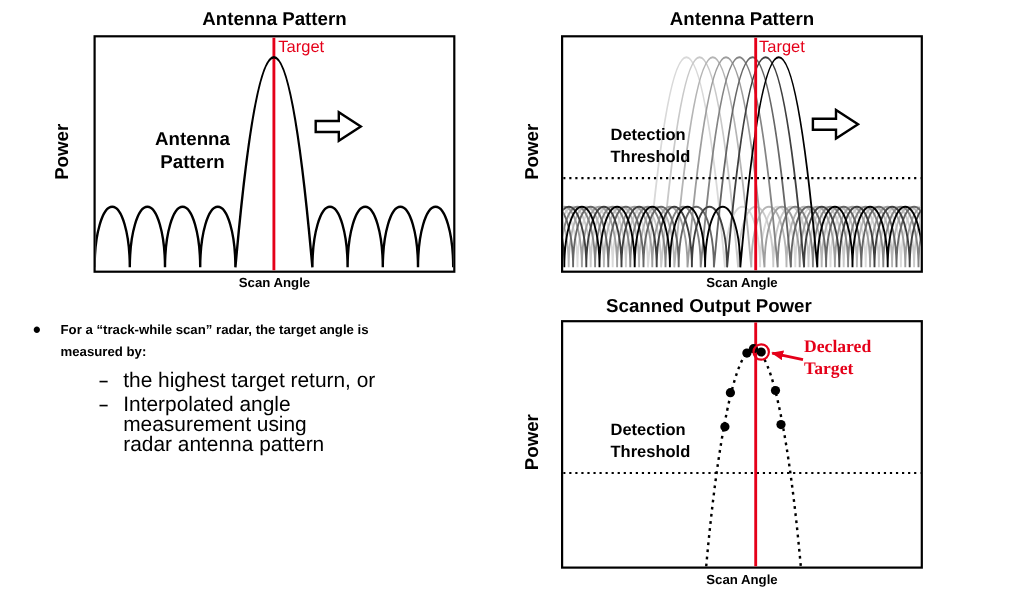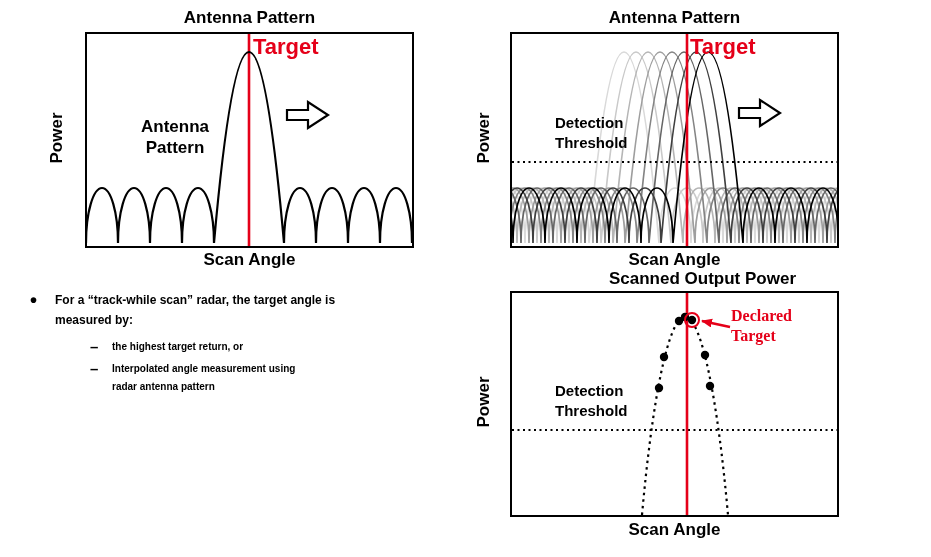--- a/index.html
+++ b/index.html
@@ -3,41 +3,41 @@
 <meta charset="utf-8">
 <style>
   html,body { margin:0; padding:0; background:#fff; }
   .canvas {
     position:relative; width:931px; height:557px; background:#ffffff;
     font-family:"Liberation Sans", sans-serif; color:#000; overflow:hidden;
   }
   .abs { position:absolute; }
   .panel { position:absolute; inset:0; }
   .plot-title { font-size:17px; font-weight:700; text-align:center; }
-  .axis-x { font-size:17px; font-weight:700; text-align:center; }
+  .axis-x { font-size:12px; font-weight:700; text-align:center; }
   .ylabel {
     position:absolute; font-size:17px; font-weight:700; white-space:nowrap;
     transform:translate(-50%,-50%) rotate(-90deg);
   }
   .plot-frame { position:absolute; border:2px solid #000; background:#fff; }
   .plot-frame svg { display:block; }
   .red { color:var(--accent, #e50019); }
-  .target-label { font-size:22px; font-weight:700; white-space:nowrap; }
+  .target-label { font-size:15px; font-weight:400; white-space:nowrap; }
   .threshold-label { font-size:15px; font-weight:700; line-height:1.35;margin-left:38px; }
   .inplot-label { font-size:17px; font-weight:700; text-align:center; line-height:1.25; }
   .declared-label { font-size:16px; font-weight:700; line-height:1.25; }
   .bullets { position:absolute; left:30px; top:290px; width:420px; }
   .bullet-main { display:flex; }
   .bullet-dot { width:25px; font-size:20px; font-weight:700; line-height:20px; }
   .bullet-main-text { width:300px; font-size:12px; font-weight:700; line-height:20px; }
   .sub-item { display:flex; margin-left:60px; }
   .sub-item.first { margin-top:8px; }
   .sub-item.second { margin-top:4px; }
   .sub-dash { width:22px; font-size:15px; font-weight:700; line-height:18px; }
-  .sub-text { font-size:10px; font-weight:700; line-height:18px; }
+  .sub-text { font-size:19px; font-weight:400; line-height:18px; }
   .sub-text.one { width:240px; }
   .sub-text.two { width:190px; }
 </style>
 </head>
 <body>
 
 <div class="canvas">
 
   <div class="panel">
     <div class="abs plot-title" style="left:85px; top:8px; width:329px;">Antenna Pattern</div>
@@ -92,21 +92,21 @@
     <div class="abs threshold-label" style="left:517px; top:113px; width:92px;">Detection Threshold</div>
 
     <svg class="abs" style="left:737px; top:98px;" width="46" height="30" viewBox="0 0 46 30">
       <polygon points="2,10 23,10 23,2 43,15 23,28 23,20 2,20" fill="#fff" stroke="#000" stroke-width="2.2"></polygon>
     </svg>
 
     <div class="abs axis-x" style="left:510px; top:250px; width:329px;">Scan Angle</div>
   </div>
 
   <div class="panel">
-    <div class="abs plot-title" style="left:538px; top:269px; width:329px;">Scanned Output Power</div>
+    <div class="abs plot-title" style="left:480px; top:269px; width:329px;">Scanned Output Power</div>
 
     <div class="ylabel" style="left:484px; top:402px;">Power</div>
 
     <div class="plot-frame" style="left:510px; top:291px; width:325px; height:222px;">
       <svg width="325" height="222" viewBox="0 0 325 222">
         <defs>
           <marker id="redArrowHead" markerUnits="userSpaceOnUse" markerWidth="12" markerHeight="10" refX="10" refY="4.5" orient="auto">
             <path d="M0 0 L11 4.5 L0 9 Z" fill="#e50019"></path>
           </marker>
         </defs>

